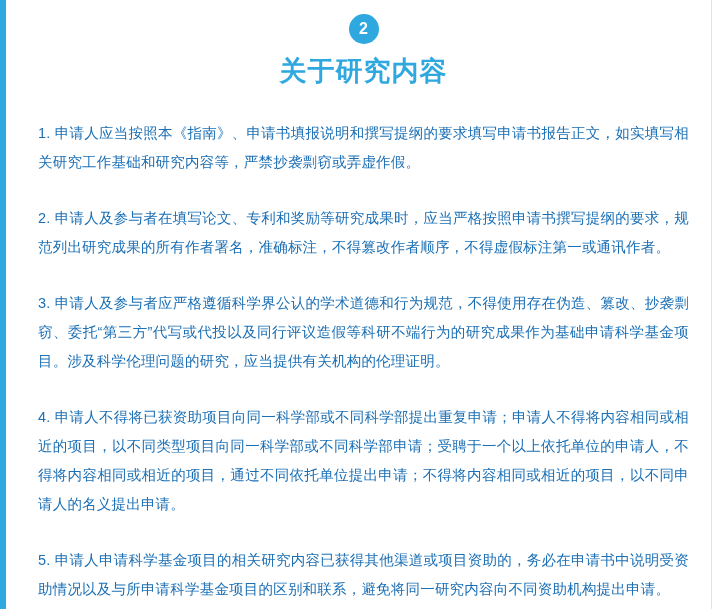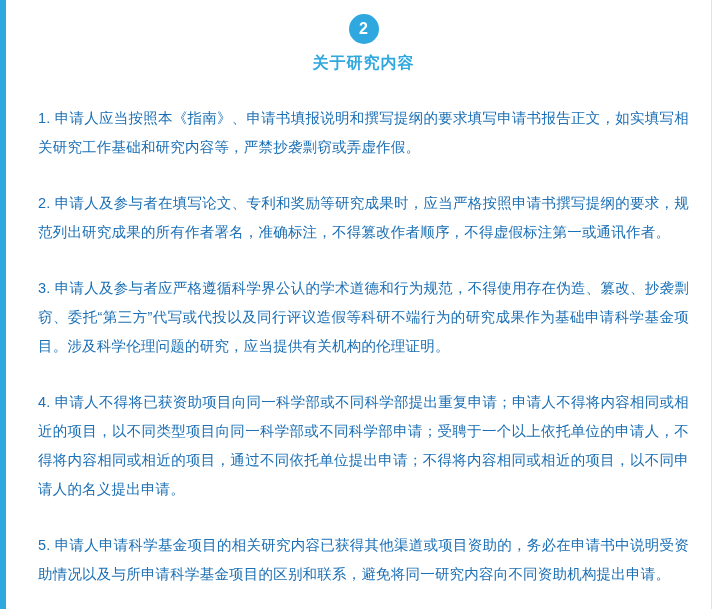--- a/index.html
+++ b/index.html
@@ -69,21 +69,21 @@
     font-size: 16px;
     font-weight: bold;
     display: flex;
     align-items: center;
     justify-content: center;
     line-height: 1;
   }
   .section-title {
     text-align: center;
     color: #2fa8e0;
-    font-size: 16px;
+    font-size: 27px;
     font-weight: bold;
     letter-spacing: 1px;
     margin-top: 9px;
     margin-bottom: 12px;
   }
   .paragraphs {
     margin-top: 30px;
   }
   .para {
     color: #1b6fb5;

